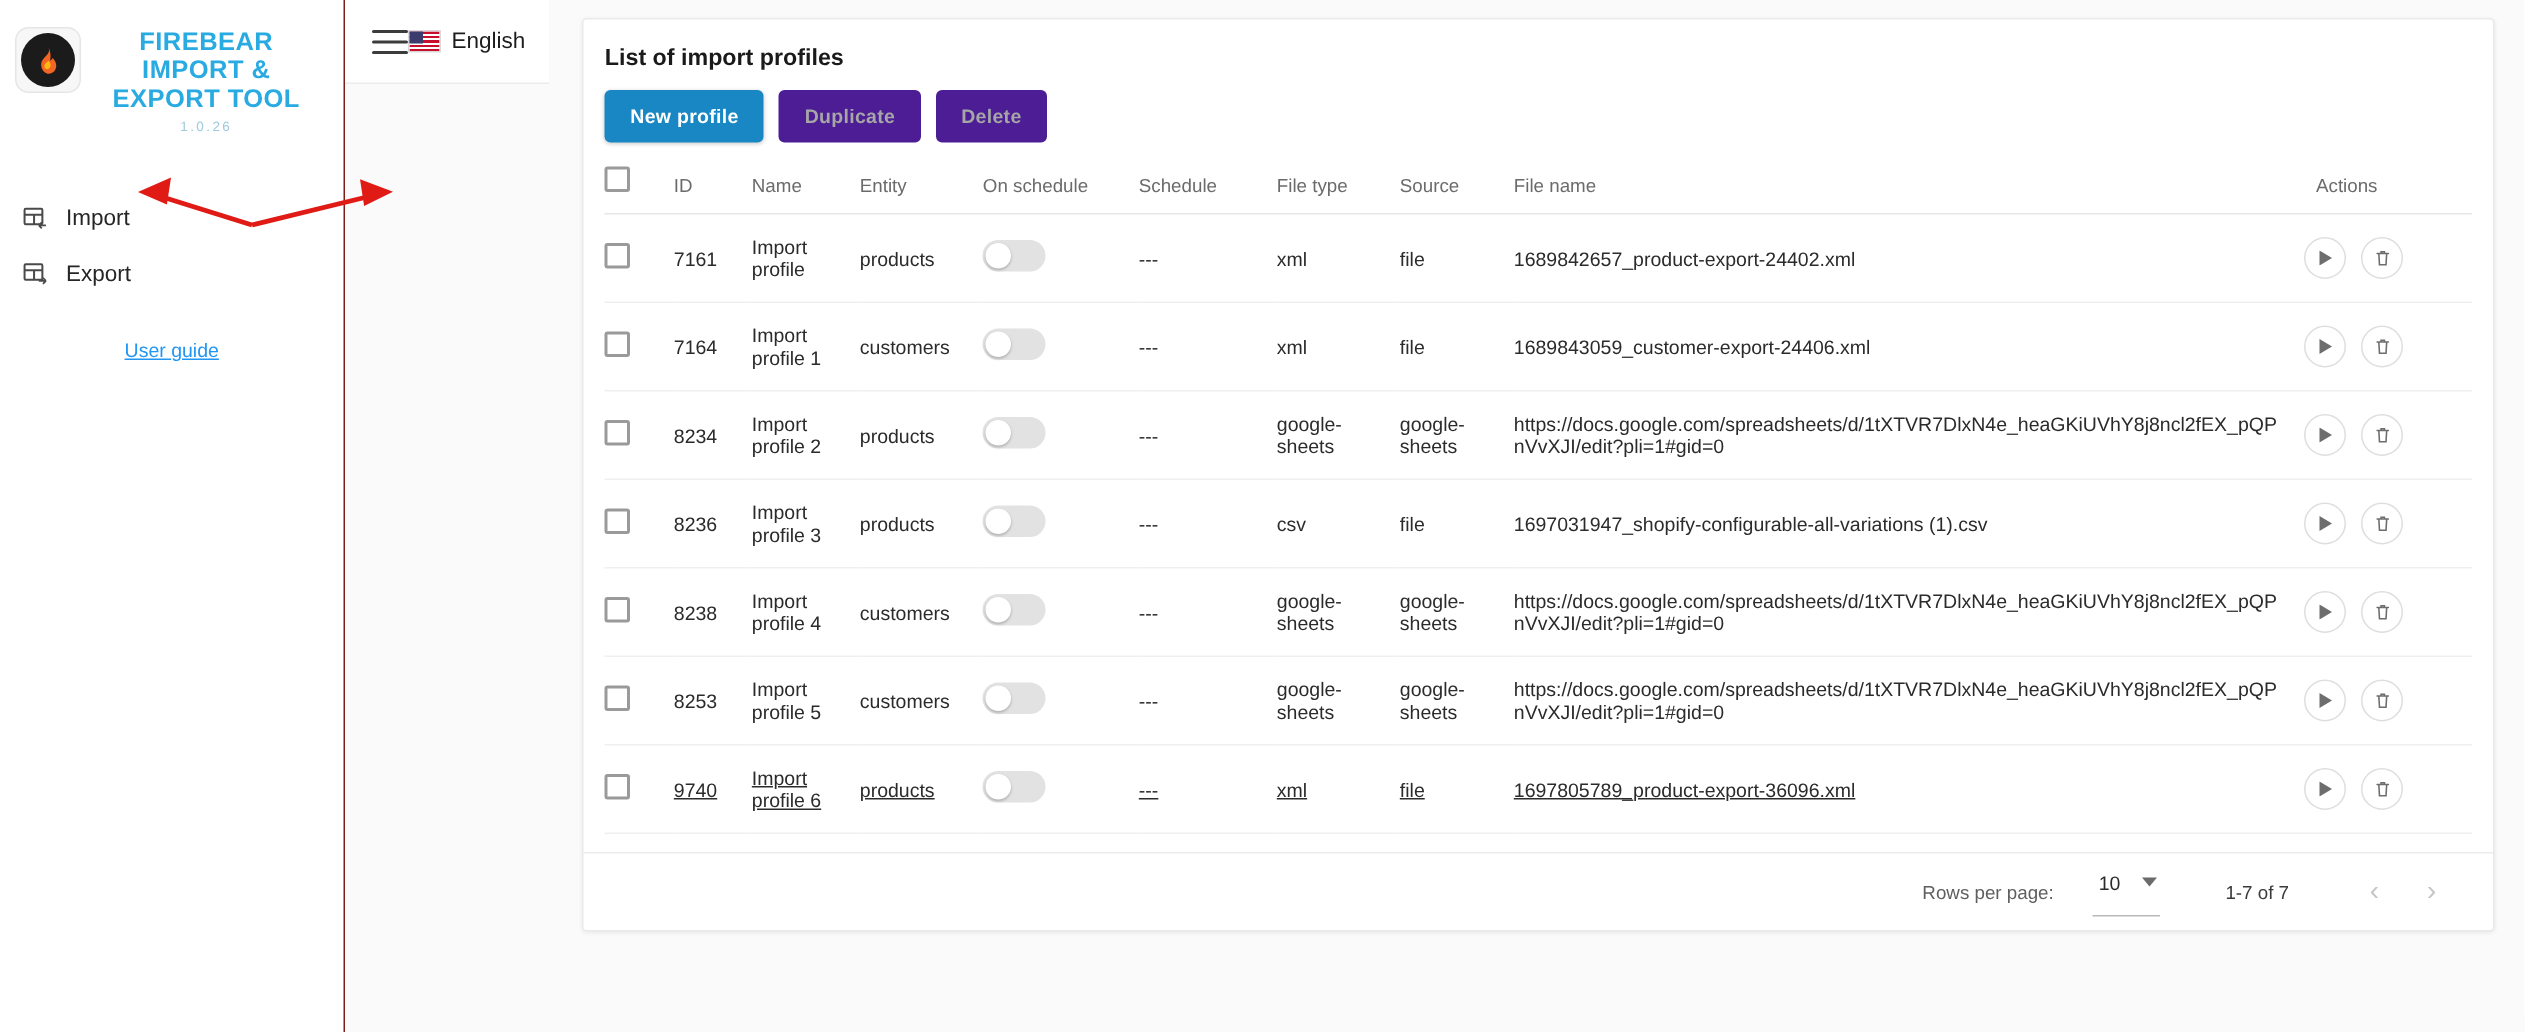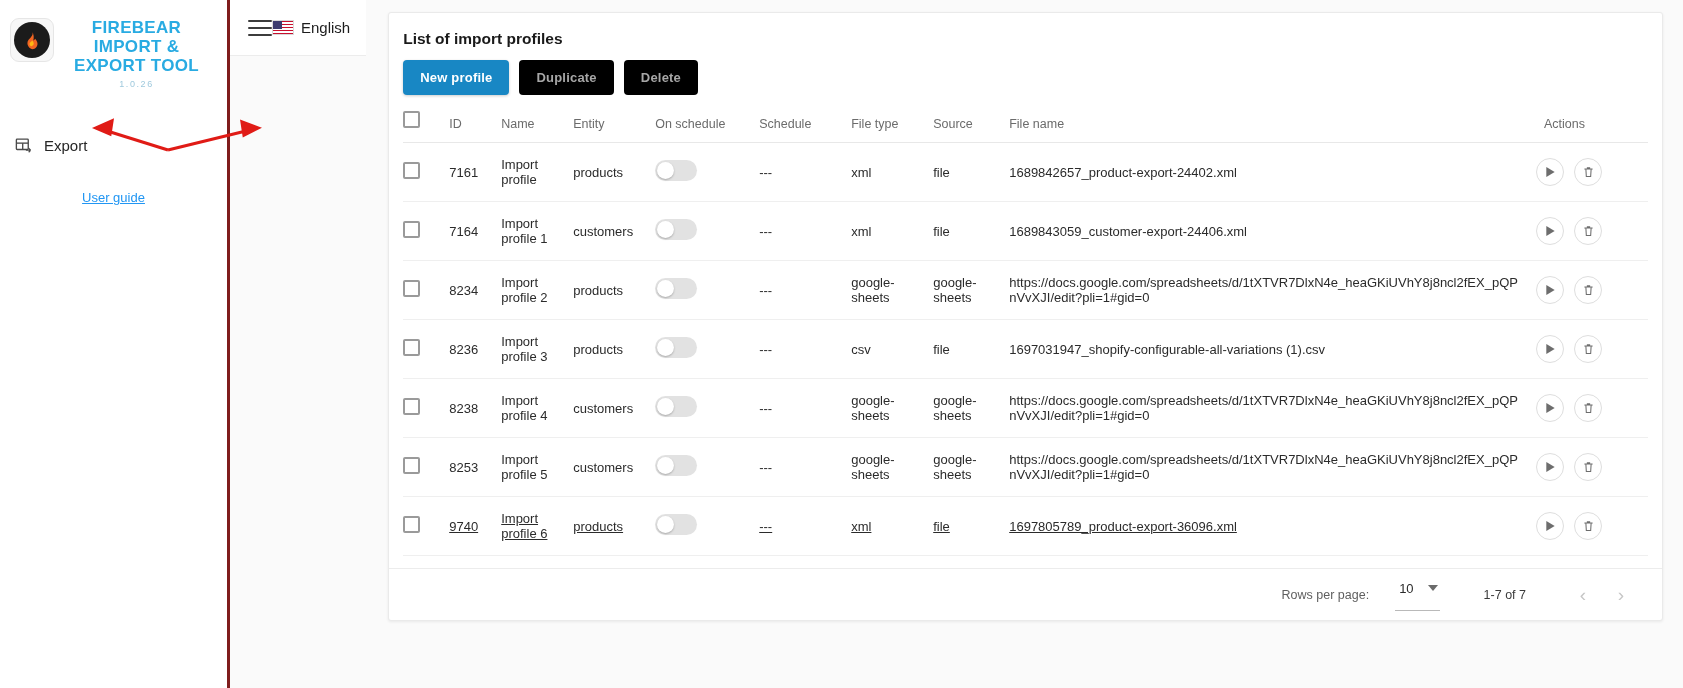--- a/index.html
+++ b/index.html
@@ -10,21 +10,21 @@
     background: #ffffff;
     font-family: "Liberation Sans", sans-serif;
     color: #212121;
   }
   .app { display: flex; width: 1683px; height: 688px; position: relative; }
 
   
   .sidebar {
     width: 230px; height: 688px;
     background: #ffffff;
-    border-right: 3px solid #7f1d1d;
+    border-right: 1px solid #7f1d1d;
     flex: 0 0 230px;
     position: relative;
   }
   .brand { display: flex; align-items: flex-start; padding: 14px 10px 0 10px; }
   .logo-box {
     width: 44px; height: 44px; border-radius: 9px;
     background: #f7f7f7; border: 1px solid #e6e6e6;
     display: flex; align-items: center; justify-content: center;
     margin-top: 4px; flex: 0 0 44px;
   }
@@ -93,21 +93,21 @@
   }
   .btnrow { display: flex; gap: 10px; padding: 12px 0 0 14px; }
   .btn {
     border: none; border-radius: 4px;
     font-size: 13px; font-weight: bold;
     padding: 10px 17px; cursor: pointer;
     font-family: "Liberation Sans", sans-serif;
     letter-spacing: .2px;
   }
   .btn-primary { background: #1887c4; color: #ffffff; box-shadow: 0 1px 3px rgba(0,0,0,.2); }
-  .btn-disabled { background: #000000; color: #a6a6a6; cursor: default; }
+  .btn-disabled { background: #4c1d95; color: #a6a6a6; cursor: default; }
 
   .table-wrap { padding: 16px 14px 0 14px; flex: 1; overflow: hidden; }
   table { width: 100%; border-collapse: collapse; table-layout: fixed; }
   thead th {
     font-size: 12.5px; font-weight: normal; color: #6b6b6b;
     text-align: left; padding: 0 0 11px 0;
     border-bottom: 1px solid #e8e8e8;
     vertical-align: bottom;
   }
   tbody td {
@@ -202,20 +202,31 @@
         <div class="brand-title">
           <div>FIREBEAR</div>
           <div>IMPORT &amp;</div>
           <div>EXPORT TOOL</div>
         </div>
         <div class="brand-ver">1.0.26</div>
       </div>
     </div>
 
     <nav class="nav">
+      <div class="nav-item">
+        <span class="nav-ico">
+          <svg width="19" height="19" viewBox="0 0 24 24" fill="none" stroke="#4a4a4a" stroke-width="1.7">
+            <rect x="3" y="4" width="15" height="13" rx="1"></rect>
+            <line x1="3" y1="9" x2="18" y2="9"></line>
+            <line x1="11" y1="9" x2="11" y2="17"></line>
+            <path d="M21 18h-6m0 0 2.5-2.5M15 18l2.5 2.5" stroke-width="1.5"></path>
+          </svg>
+        </span>
+        <span class="nav-label">Import</span>
+      </div>
       <div class="nav-item">
         <span class="nav-ico">
           <svg width="19" height="19" viewBox="0 0 24 24" fill="none" stroke="#4a4a4a" stroke-width="1.7">
             <rect x="3" y="4" width="15" height="13" rx="1"></rect>
             <line x1="3" y1="9" x2="18" y2="9"></line>
             <line x1="11" y1="9" x2="11" y2="17"></line>
             <path d="M15 18h6m0 0-2.5-2.5M21 18l-2.5 2.5" stroke-width="1.5"></path>
           </svg>
         </span>
         <span class="nav-label">Export</span>

